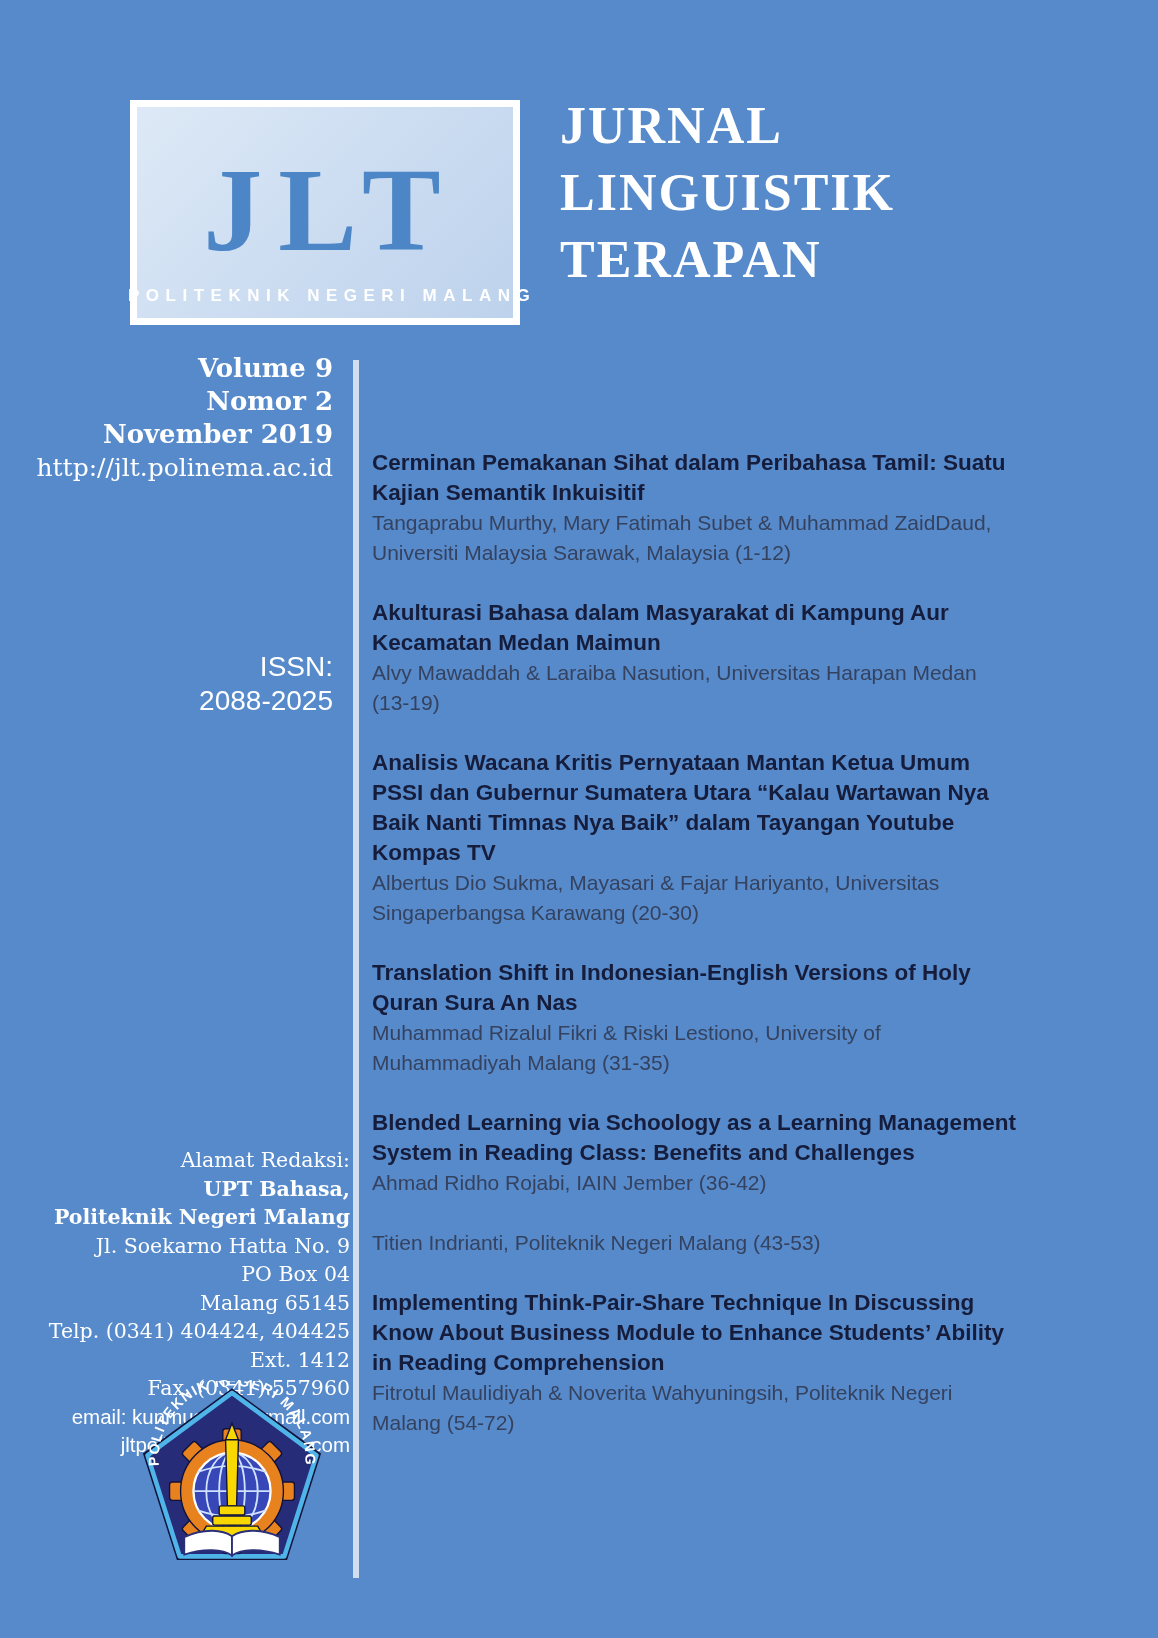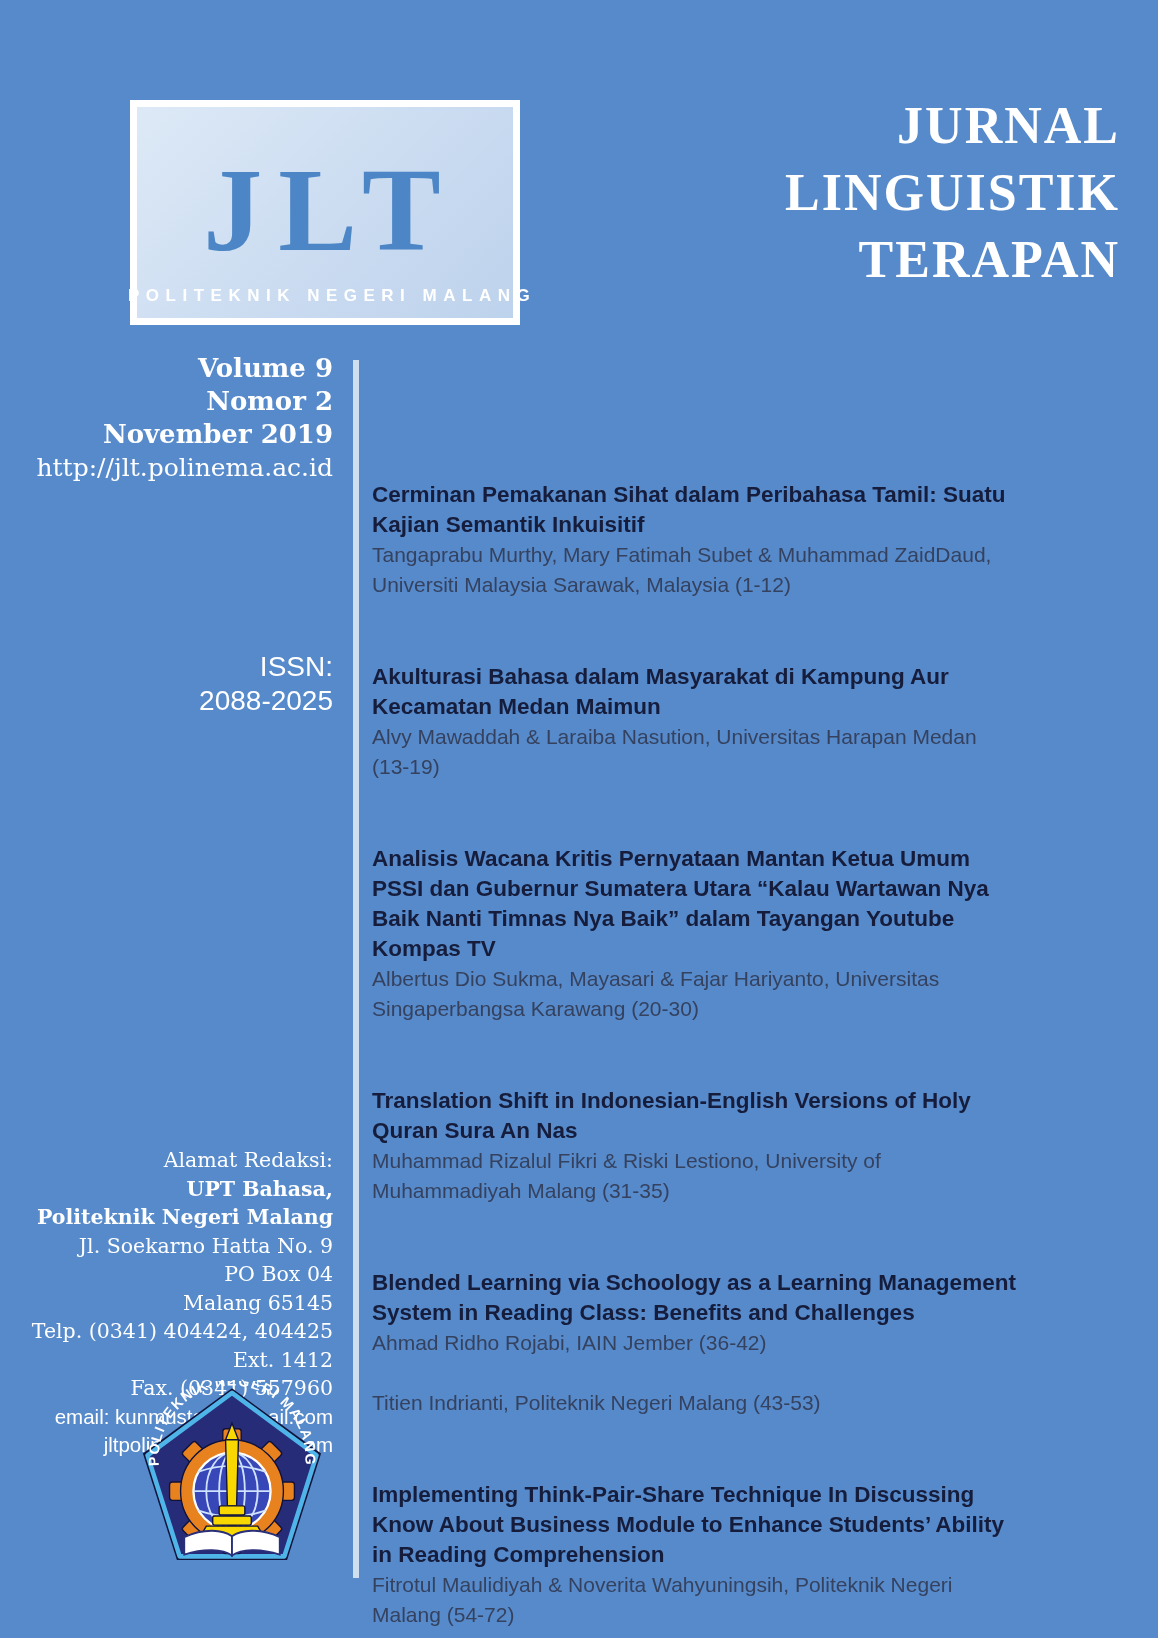--- a/index.html
+++ b/index.html
@@ -24,57 +24,57 @@
     padding-left:10px;margin-top:-4px;
   }
   .logo-caption{
     position:absolute;left:128px;top:286px;width:394px;
     text-align:center;color:#ffffff;font-size:17px;font-weight:bold;
     letter-spacing:6.5px;white-space:nowrap;
   }
   .journal-title{
     position:absolute;left:560px;top:92px;width:560px;
     font-family:"Liberation Serif",serif;font-weight:bold;
-    color:#ffffff;font-size:52px;line-height:67px;letter-spacing:2px;text-align:right;
+    color:#ffffff;font-size:52px;line-height:67px;letter-spacing:2px;
   }
 
   
   .issue-block{
     position:absolute;left:20px;top:352px;width:313px;text-align:right;
     color:#ffffff;font-family:"DejaVu Serif",serif;
   }
   .issue-line{font-weight:bold;font-size:26px;line-height:33px;}
   .issue-url{font-size:25px;line-height:30px;margin-top:2px;font-weight:normal;}
 
   .issn-block{
     position:absolute;left:20px;top:650px;width:313px;text-align:right;
     color:#ffffff;font-weight:normal;font-size:28px;line-height:34px;
   }
 
   .address-block{
-    position:absolute;left:8px;top:1146px;width:325px;text-align:right;
+    position:absolute;left:25px;top:1146px;width:325px;text-align:right;
     color:#ffffff;font-family:"DejaVu Serif",serif;
     font-size:20.5px;line-height:28.5px;
   }
   .addr-line.bold{font-weight:bold;}
   .addr-line.sans{font-family:"Liberation Sans",sans-serif;font-size:20.5px;}
 
   
   .divider{
     position:absolute;left:353px;top:360px;width:6px;height:1218px;
     background:#cfdff0;
   }
 
   
   .articles{
     position:absolute;left:372px;top:448px;width:645px;
     display:flex;flex-direction:column;gap:30px;
   }
   .article-title{
-    font-weight:bold;color:#161d3c;font-size:22.5px;line-height:30px;margin-top:32px;
+    font-weight:bold;color:#161d3c;font-size:22.5px;line-height:30px;
   }
   .article-authors{
     color:#35425f;font-size:21px;line-height:30px;
   }
 
   
   .emblem{position:absolute;left:131px;top:1381px;width:202px;height:202px;}
 </style>
 </head>
 <body>

